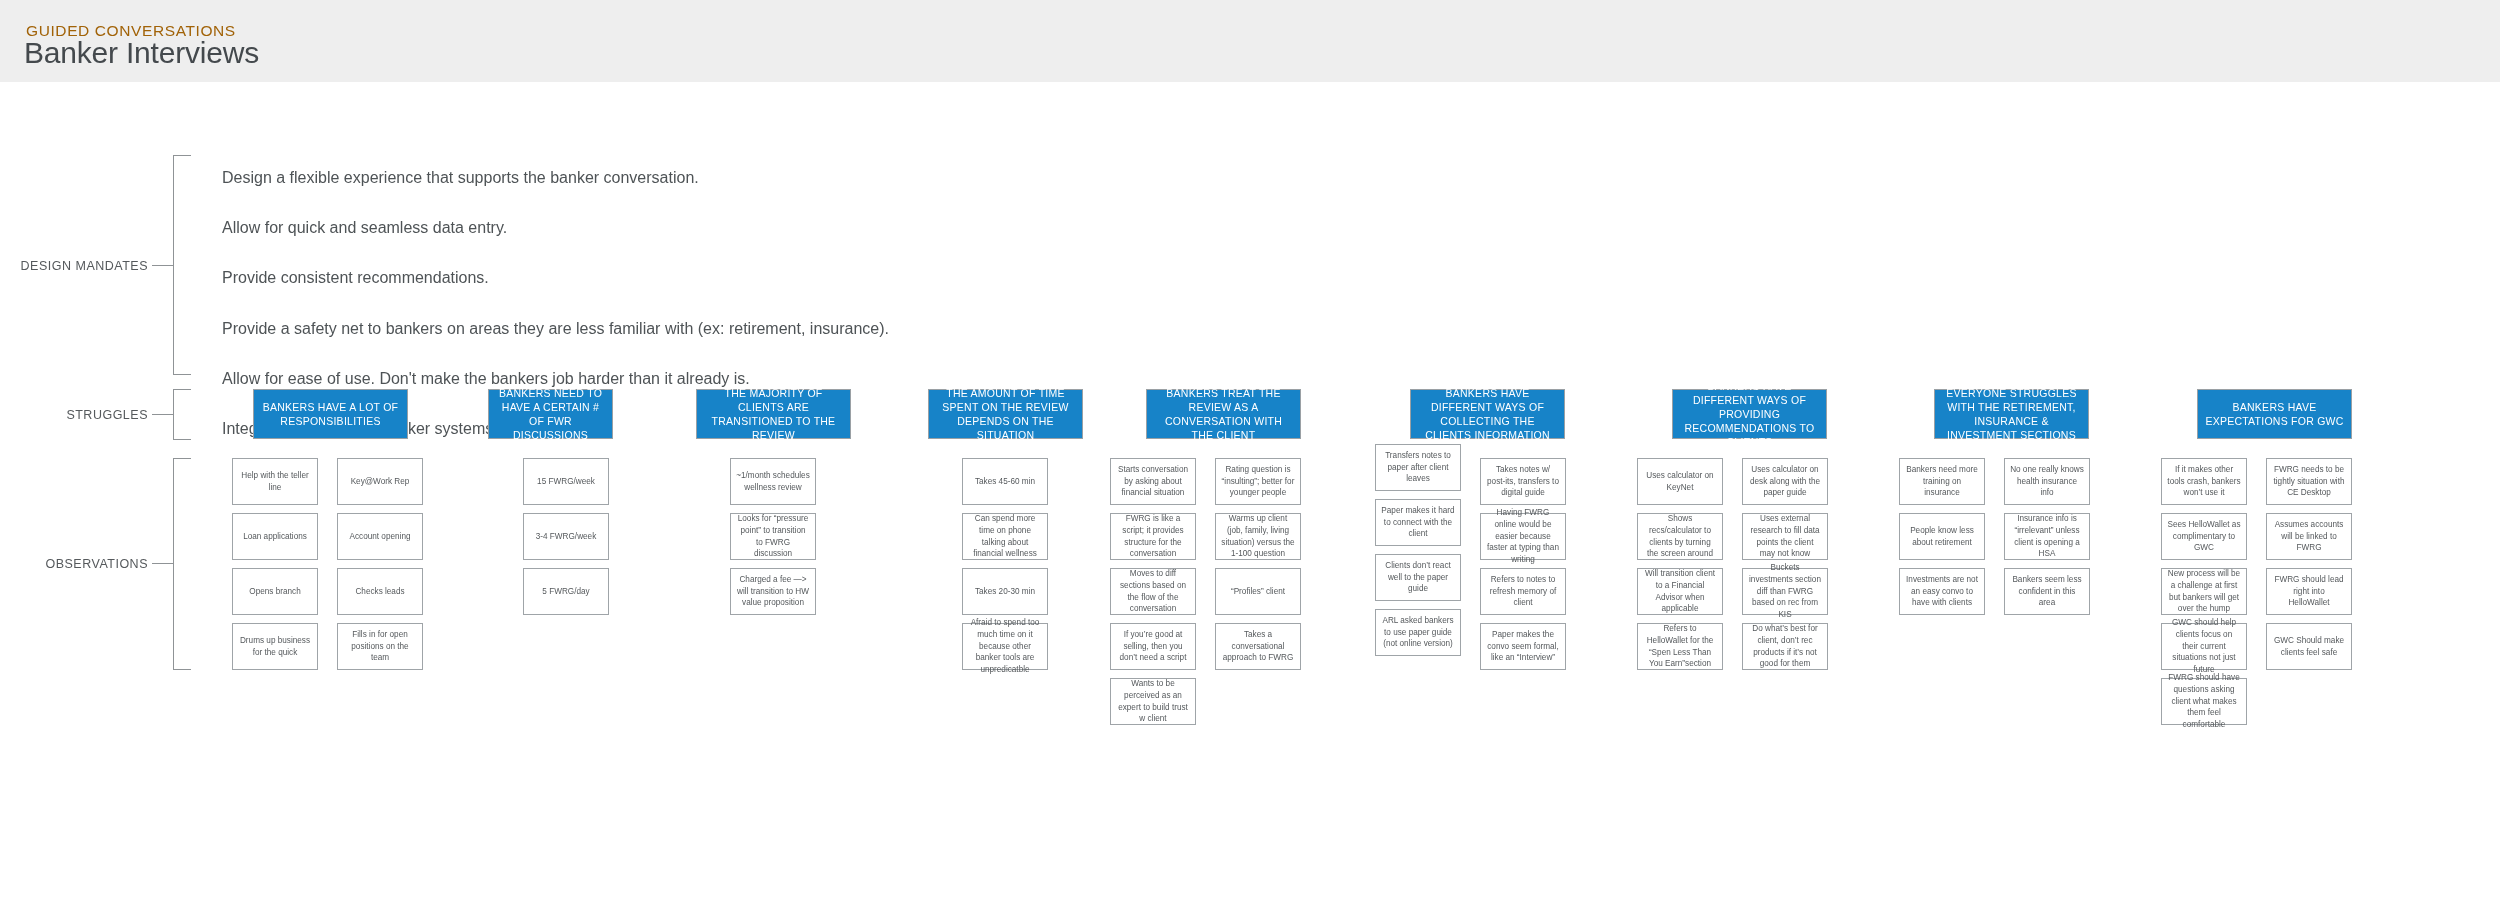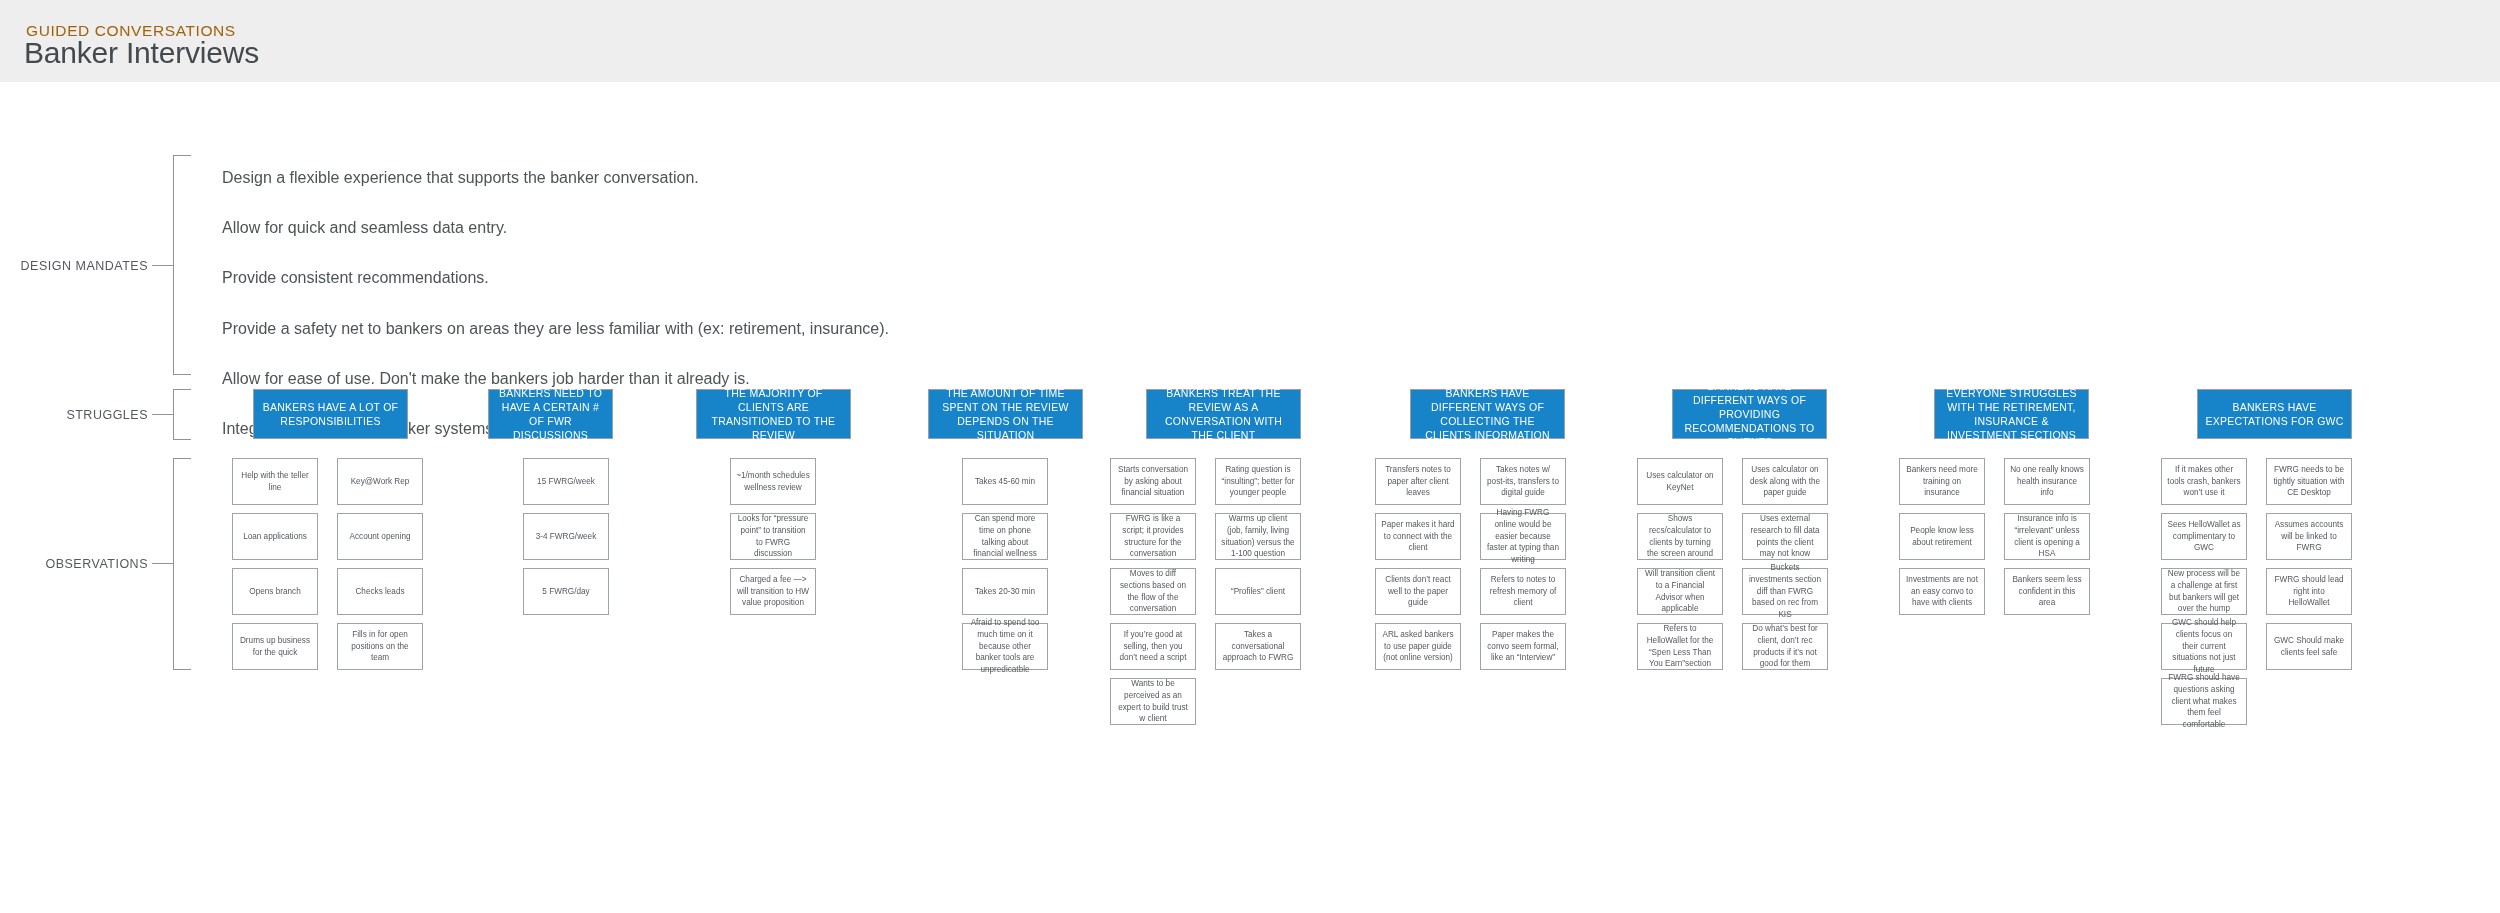--- a/index.html
+++ b/index.html
@@ -196,21 +196,21 @@
       <div class="obs-card">If you’re good at selling, then you don’t need a script</div>
       <div class="obs-card">Wants to be perceived as an expert to build trust w client</div>
     </div>
     <div class="obs-stack" style="position: absolute; left: 1215px; top: 458px;">
       <div class="obs-card">Rating question is “insulting”; better for younger people</div>
       <div class="obs-card">Warms up client (job, family, living situation) versus the  1-100 question</div>
       <div class="obs-card">“Profiles” client</div>
       <div class="obs-card">Takes a conversational approach to FWRG</div>
     </div>
     <div class="insight-box" style="left: 1410px; width: 155px; top: 389px; position: absolute; background: rgb(23, 131, 200);">BANKERS HAVE DIFFERENT WAYS OF COLLECTING THE CLIENTS INFORMATION</div>
-    <div class="obs-stack" style="position: absolute; left: 1375px; top: 458px;">
+    <div class="obs-stack" style="position: absolute; left: 1375px; top: 444px;">
       <div class="obs-card">Transfers notes to paper after client leaves</div>
       <div class="obs-card">Paper makes it hard to connect with the client</div>
       <div class="obs-card">Clients don’t react well to the paper guide</div>
       <div class="obs-card">ARL asked bankers to use paper guide (not online version)</div>
     </div>
     <div class="obs-stack" style="position: absolute; left: 1480px; top: 458px;">
       <div class="obs-card">Takes notes w/ post-its, transfers to digital guide</div>
       <div class="obs-card">Having FWRG online would be easier because faster at typing than writing</div>
       <div class="obs-card">Refers to notes to refresh memory of client</div>
       <div class="obs-card">Paper makes the convo seem formal, like an “Interview”</div>

